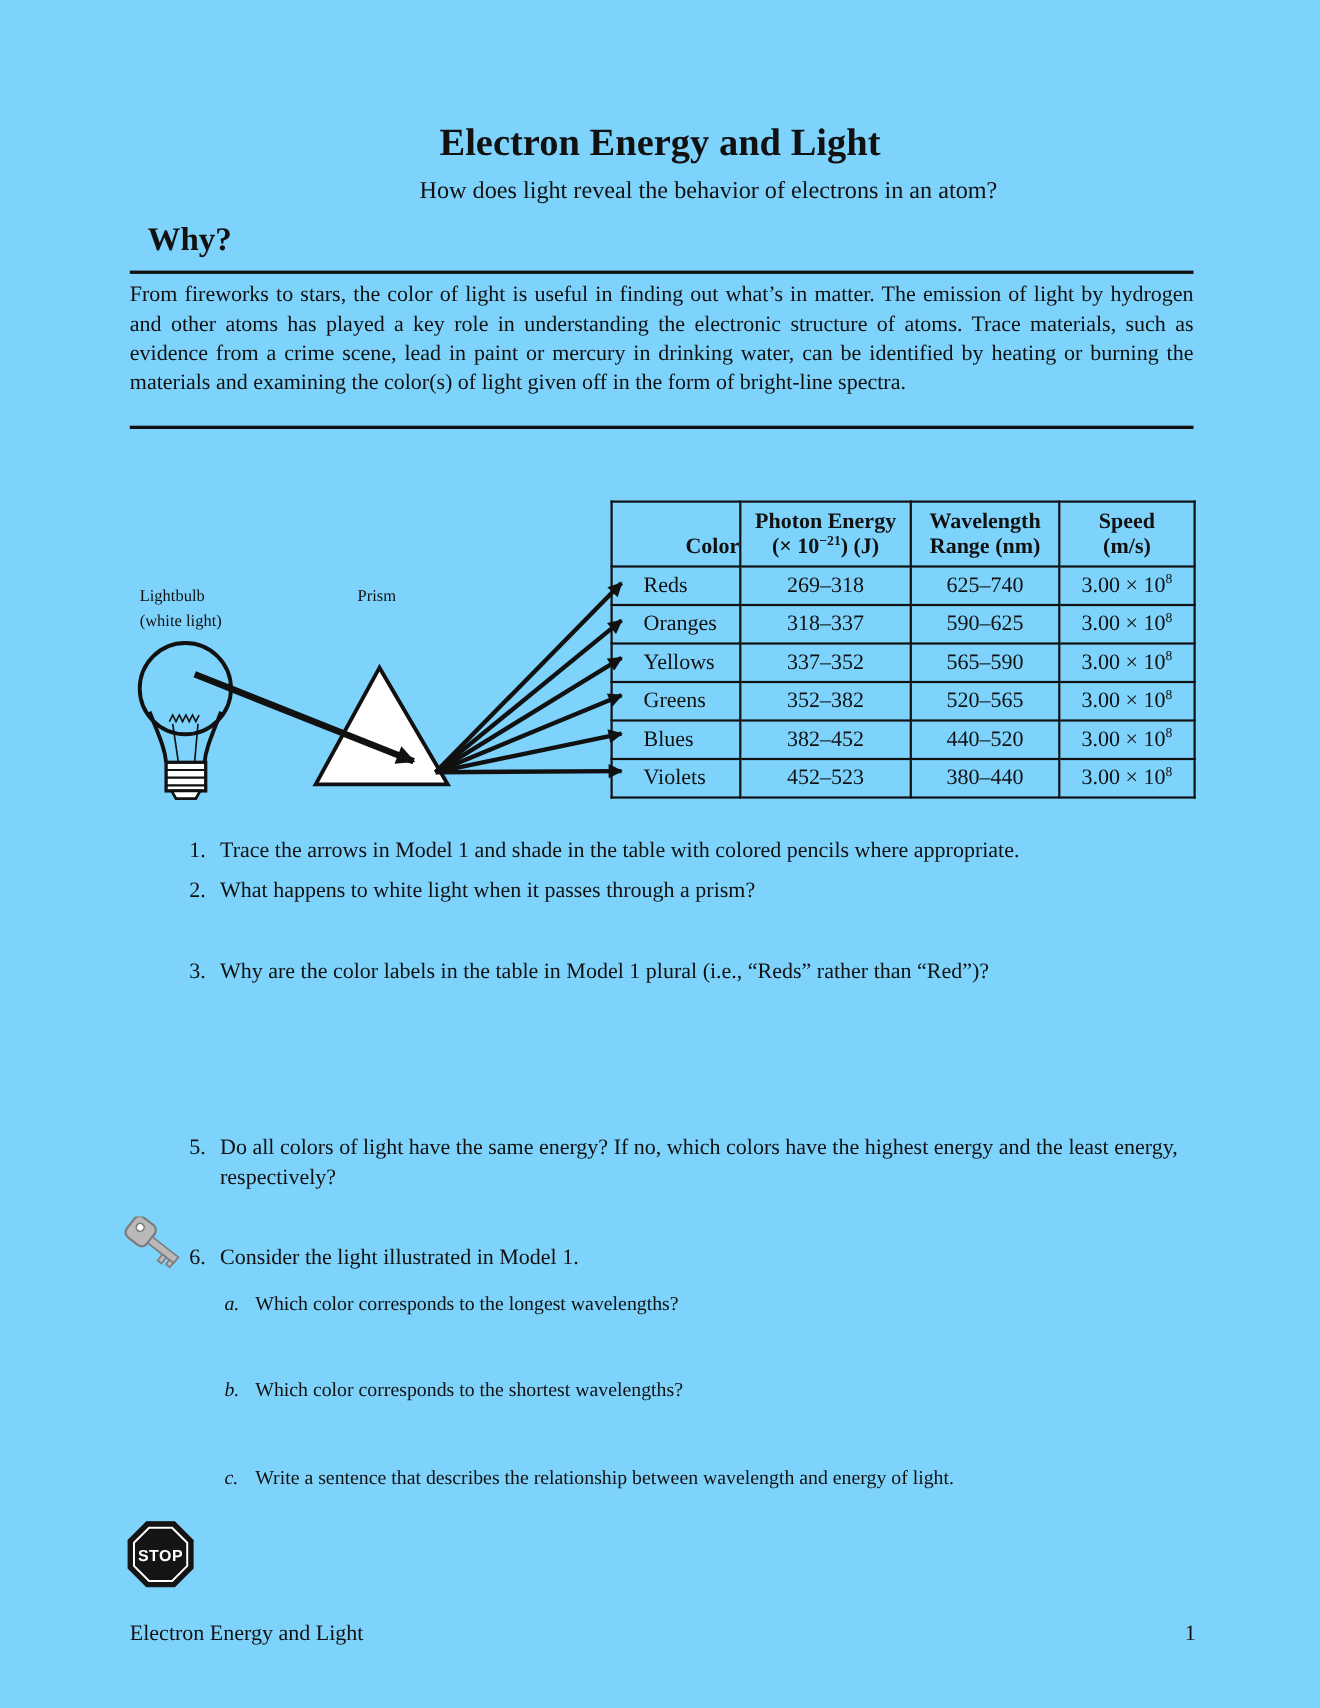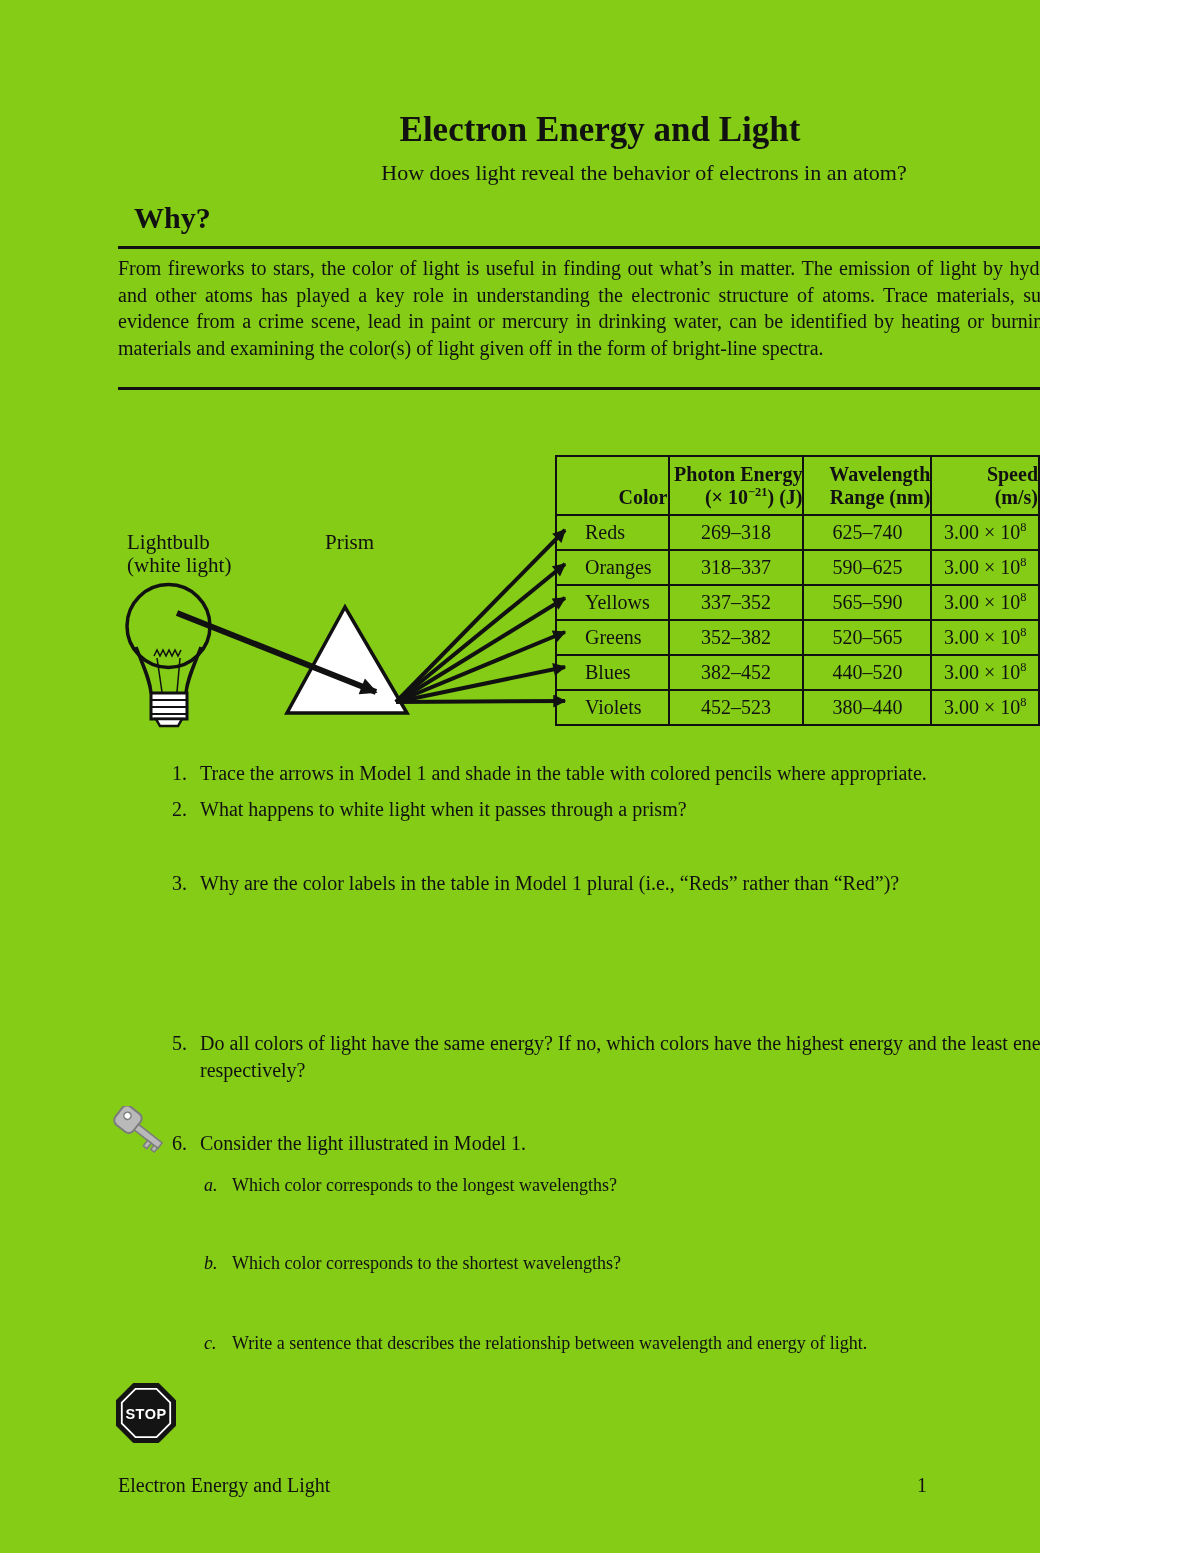--- a/index.html
+++ b/index.html
@@ -1,20 +1,20 @@
 <!DOCTYPE html>
 <html><head>
 <meta charset="utf-8">
 <style>
   html,body { margin:0; padding:0; background:#ffffff; }
   #page {
     position: relative;
-    width: 1040px;
+    width: 1200px;
     height: 1553px;
-    background: #84cc16;
+    background: #7dd3fc;
     font-family: "Liberation Serif", "DejaVu Serif", serif;
     color: #111111;
     overflow: hidden;
   }
   .abs { position: absolute; }
 
   .page-title {
     top: 110px; left: 0; width: 1200px;
     text-align: center;
     font-size: 35px; font-weight: bold;
@@ -46,28 +46,28 @@
     table-layout: fixed;
     z-index: 1;
     font-size: 20px;
   }
   table.model1 th, table.model1 td {
     border: 2px solid #111111;
     padding: 0;
     text-align: center;
     background: transparent;
   }
-  table.model1 th { font-weight: bold; line-height: 23px; height: 52px; vertical-align: middle; text-align: right; }
+  table.model1 th { font-weight: bold; line-height: 23px; height: 52px; vertical-align: middle; }
   table.model1 th.col-color { text-align: right; padding-left: 26px; vertical-align: bottom; padding-bottom: 5px; }
   table.model1 td { height: 33px; }
   table.model1 td.cell-color { text-align: left; padding-left: 28px; }
   .sup { font-size: 0.62em; vertical-align: super; line-height: 0; }
 
   
-  .diagram-label { font-size: 21px; line-height: 23px; }
+  .diagram-label { font-size: 15px; line-height: 23px; }
   #model1-svg { z-index: 3; pointer-events: none; }
 
   
   .question {
     left: 172px; width: 905px;
     font-size: 20px; line-height: 27px;
   }
   .q-num { display: inline-block; width: 28px; }
   .q-body { }
   .sub-question {

